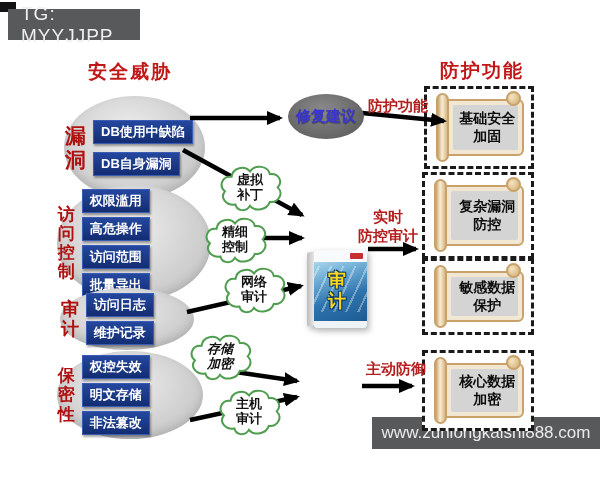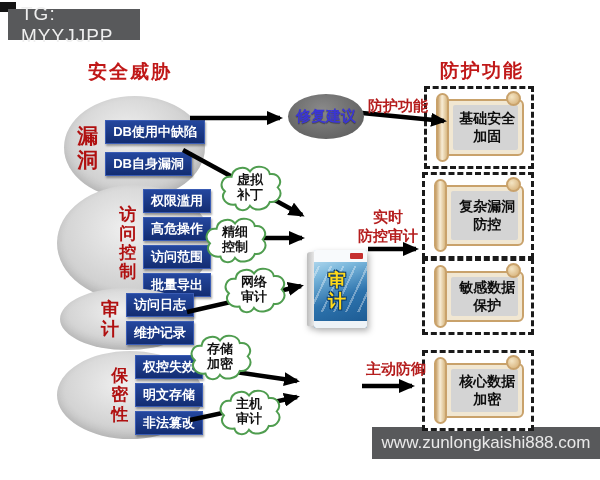--- a/index.html
+++ b/index.html
@@ -3,33 +3,33 @@
 <meta charset="utf-8">
 <style>
   html,body{margin:0;padding:0;background:#ffffff;}
   body{font-family:"Liberation Sans","DejaVu Sans",sans-serif;}
   #stage{position:relative;width:600px;height:480px;background:#ffffff;overflow:hidden;}
 
   
   .black-chip{position:absolute;left:0;top:2px;width:16px;height:10px;background:#141414;}
   .tg-bar{position:absolute;left:8px;top:9px;width:132px;height:31px;background:#58595b;
           color:#efefef;font-size:19px;display:flex;align-items:center;padding-left:13px;box-sizing:border-box;letter-spacing:1px;}
-  .site-bar{position:absolute;left:372px;top:427px;width:228px;height:32px;background:#58595b;
+  .site-bar{position:absolute;left:372px;top:417px;width:228px;height:32px;background:#58595b;
           color:#e9e9e9;font-size:17px;display:flex;align-items:center;justify-content:center;}
 
   
   .sec-title{position:absolute;font-size:19px;font-weight:bold;color:#c01818;letter-spacing:2px;white-space:nowrap;}
   #title-threats{left:88px;top:59px;}
   #title-protect{left:440px;top:58px;}
 
   
   .ellipse{position:absolute;border-radius:50%;
      background:radial-gradient(ellipse at 45% 38%, #efefef 0%, #d2d2d2 55%, #bdbdbd 100%);
      box-shadow:inset 0 -4px 8px rgba(0,0,0,.12);
-     display:flex;align-items:center;justify-content:flex-end;gap:6px;z-index:2;}
+     display:flex;align-items:center;justify-content:flex-start;gap:6px;z-index:2;}
   .v-label{color:#b01010;font-weight:bold;width:1.1em;line-height:1.12;text-align:center;word-break:break-all;}
   .items{display:flex;flex-direction:column;align-items:flex-start;}
   .chip{background:linear-gradient(#24479e,#132d72);color:#ffffff;font-weight:bold;font-size:13px;
         padding:2px 7px;margin:2px 0;white-space:nowrap;border:1px solid #3a5cb4;box-shadow:1px 2px 2px rgba(0,0,0,.35);}
   #ell-vuln   {left:64px;top:96px;width:141px;height:103px;}
   #ell-vuln   .v-label{font-size:21px;}
   #ell-vuln   .chip{margin:4px 0;}
   #ell-access {left:57px;top:185px;width:154px;height:116px;}
   #ell-access .v-label{font-size:17px;}
   #ell-audit  {left:60px;top:288px;width:134px;height:62px;}
@@ -45,21 +45,21 @@
 
   
   .cloud{position:absolute;width:66px;height:56px;z-index:7;}
   .cloud svg{position:absolute;inset:0;width:100%;height:100%;}
   .cloud .ctext{position:absolute;inset:0;display:flex;align-items:center;justify-content:center;
      font-weight:bold;font-size:13px;color:#111;text-align:center;line-height:1.15;}
   .cloud .ctext span{width:2.3em;word-break:break-all;}
   #cloud-patch {left:217px;top:160px;}
   #cloud-fine  {left:202px;top:212px;}
   #cloud-net   {left:221px;top:262px;}
-  #cloud-store {left:187px;top:329px;}
+  #cloud-store {left:187px;top:329px;font-style:italic;}
   #cloud-host  {left:216px;top:384px;}
 
   
   .product{position:absolute;z-index:6;filter:drop-shadow(2px 3px 3px rgba(0,0,0,.3));}
   .spine{position:absolute;left:0;top:3%;width:14%;height:95%;background:linear-gradient(90deg,#bdbdbd,#ececec);
          transform:skewY(-7deg);border-radius:2px;}
   .face{position:absolute;left:11%;top:0;width:89%;height:100%;border-radius:2px;overflow:hidden;
         background:linear-gradient(160deg,#cfe9f7 0%,#7db9dd 28%,#2d73ad 60%,#1a578f 100%);}
   .face:before{content:"";position:absolute;left:0;top:0;width:100%;height:15%;background:#f8fafc;}
   .face:after{content:"";position:absolute;left:0;bottom:0;width:100%;height:9%;background:#eef3f7;}

